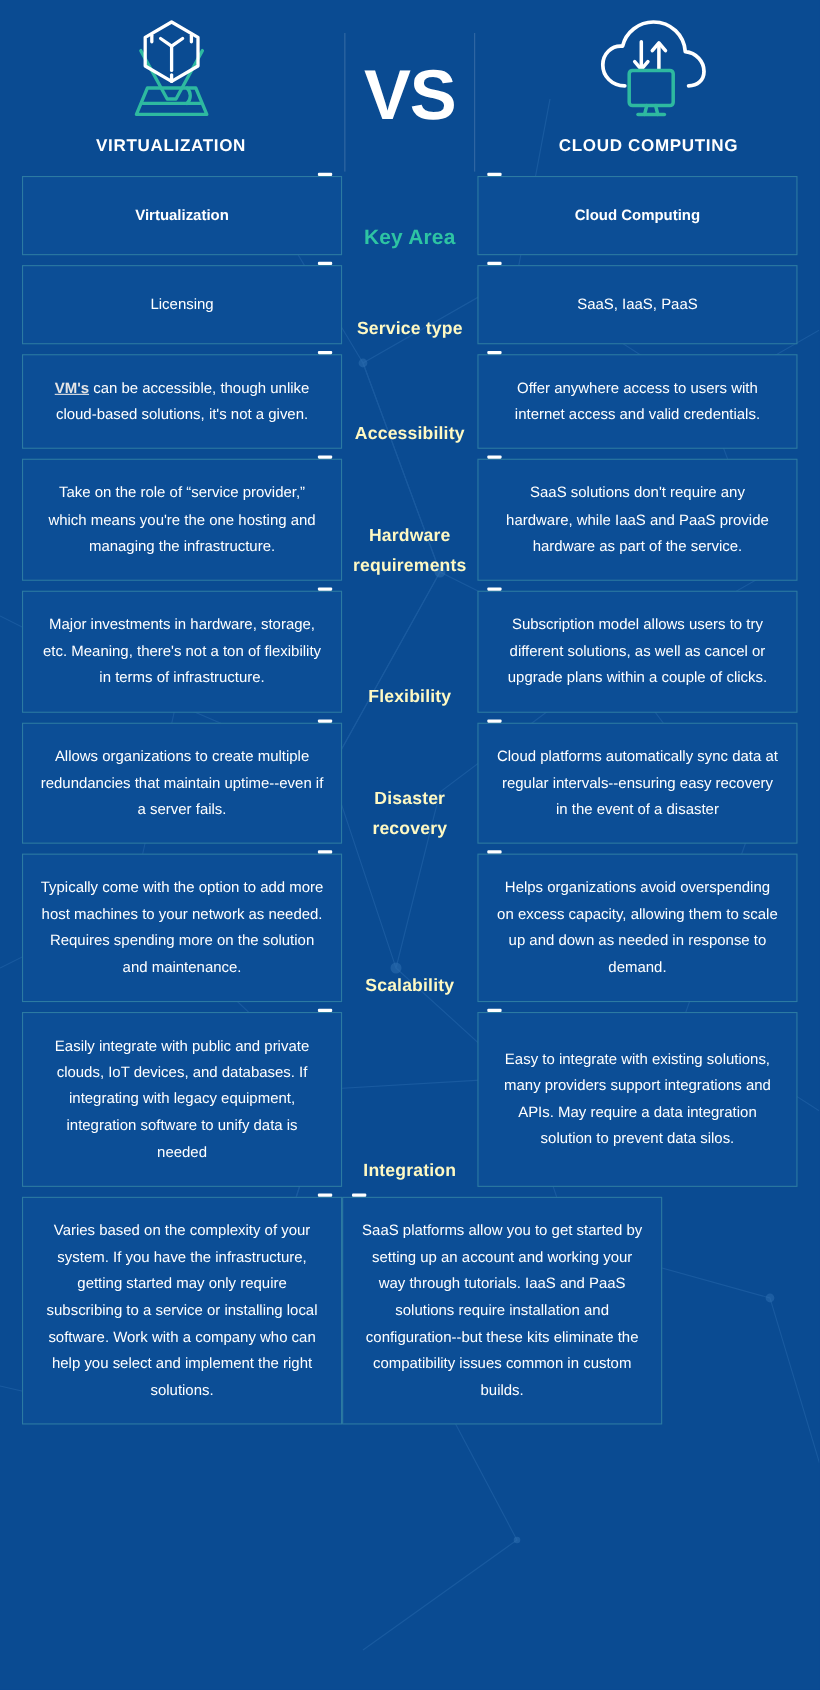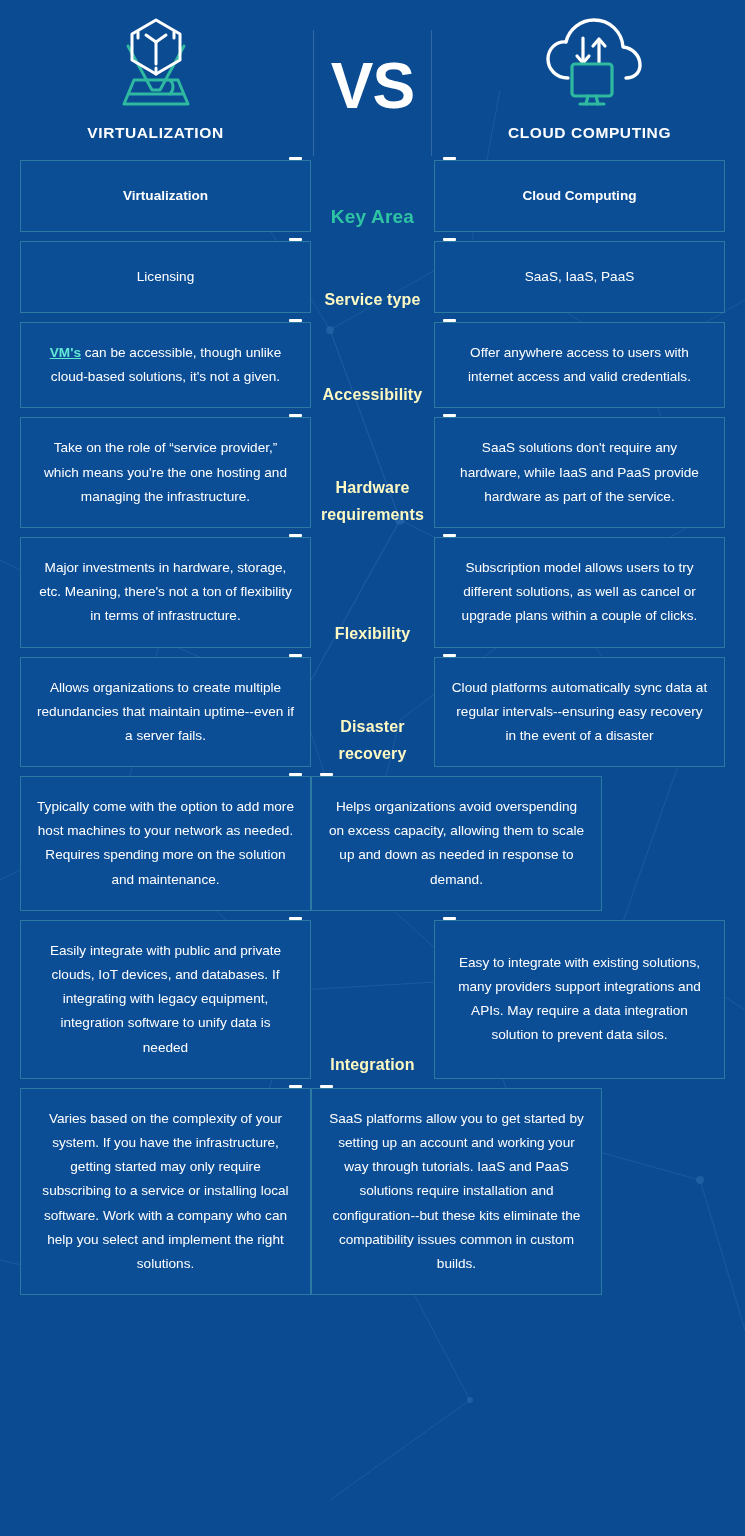--- a/index.html
+++ b/index.html
@@ -130,21 +130,21 @@
     font-size: 13.6px;
     line-height: 1.78;
     text-align: center;
     color: #ffffff;
     font-weight: 400;
   }
   .cell-text.strong { font-weight: 600; }
 
   .cell-text a,
   .cell-text .link {
-    color: #5eead4;
+    color: #e5e5e5;
     text-decoration: underline;
     font-weight: 700;
   }
 
   .key {
     flex: 0 0 123px;
     display: flex;
     align-items: flex-end;
     justify-content: center;
     padding-top: 14px;
@@ -348,20 +348,23 @@
         <div class="cell right">
           <span class="notch"></span>
           <div class="cell-text">Cloud platforms automatically sync data at regular intervals--ensuring easy recovery in the event of a disaster</div>
         </div>
       </div>
       <div class="row">
         <div class="cell left">
           <span class="notch"></span>
           <div class="cell-text">Typically come with the option to add more host machines to your network as needed. Requires spending more on the solution and maintenance.</div>
         </div>
+        <div class="key">
+          <div class="key-label">Scalability</div>
+        </div>
         <div class="cell right">
           <span class="notch"></span>
           <div class="cell-text">Helps organizations avoid overspending on excess capacity, allowing them to scale up and down as needed in response to demand.</div>
         </div>
       </div>
       <div class="row">
         <div class="cell left">
           <span class="notch"></span>
           <div class="cell-text">Easily integrate with public and private clouds, IoT devices, and databases. If integrating with legacy equipment, integration software to unify data is needed</div>
         </div>

